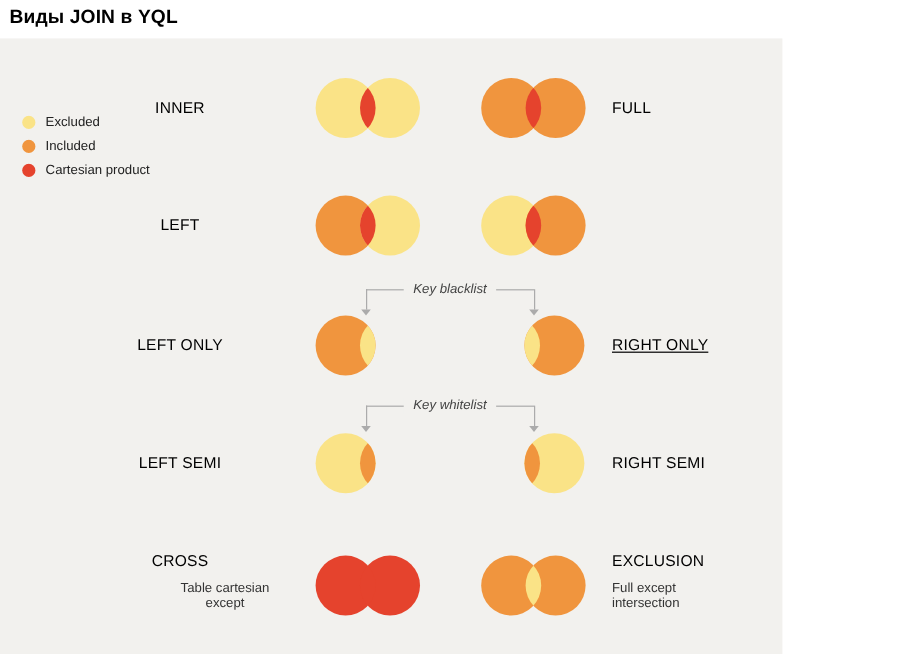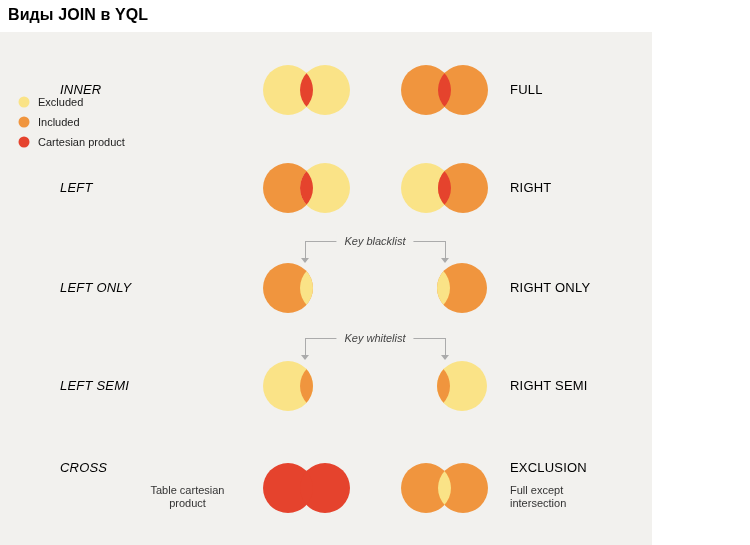--- a/index.html
+++ b/index.html
@@ -3,21 +3,21 @@
 <meta charset="utf-8">
 <style>
   * { margin: 0; padding: 0; box-sizing: border-box; }
   html, body { background: #ffffff; }
   body { font-family: "Liberation Sans", "DejaVu Sans", sans-serif; }
   .page { position: relative; width: 652px; height: 545px; background: #ffffff; overflow: hidden; }
   .canvas { position: absolute; left: 0; top: 32px; width: 750px; height: 513px; background: #F2F1EE; }
   .title { position: absolute; left: 8px; top: 6px; font-size: 16px; font-weight: 700; color: #000; letter-spacing: 0.1px; }
   .abs { position: absolute; }
   .join-label { position: absolute; font-size: 13px; color: #000; line-height: 16px; letter-spacing: 0.2px; }
-  .label-left { left: 60px; width: 180px; text-align: left; font-style: italic; }
+  .label-left { left: 60px; width: 180px; text-align: center; }
   .label-right { left: 510px; width: 180px; text-align: left; }
   .sublabel { position: absolute; font-size: 11px; color: #333; line-height: 13px; }
   .legend { position: absolute; left: 18px; top: 64px; display: flex; flex-direction: column; gap: 8px; }
   .legend-item { display: flex; align-items: center; gap: 8px; font-size: 11px; color: #222; line-height: 12px; }
   .hline { position: absolute; border-top: 1px solid #ABABAB; }
   .vline { position: absolute; border-left: 1px solid #ABABAB; }
   .arrow { position: absolute; width: 0; height: 0; border-left: 4px solid transparent; border-right: 4px solid transparent; border-top: 5px solid #ABABAB; }
   .conn-label { position: absolute; transform: translateX(-50%); background: #F2F1EE; padding: 0 8px; font-size: 11px; color: #444; line-height: 14px; white-space: nowrap; font-style: italic; }
 </style>
 </head>
@@ -87,21 +87,20 @@
     <svg class="abs" style="left:400px; top:130px;" width="90" height="52" viewBox="0 0 90 52">
       <defs>
           <clipPath id="cpRight">
             <circle cx="26" cy="26" r="25"></circle>
           </clipPath>
         </defs>
       <circle cx="26" cy="26" r="25" fill="#FAE387"></circle>
       <circle cx="63" cy="26" r="25" fill="#F0953E"></circle>
       <circle cx="63" cy="26" r="25" clip-path="url(#cpRight)" fill="#E5432D"></circle>
     </svg>
-    <div class="join-label label-right" style="top:148px;">RIGHT</div>
 
     <div class="hline" style="left:305px; top:209px; width:140px;"></div>
     <div class="vline" style="left:305px; top:209px; height:17px;"></div>
     <div class="vline" style="left:445px; top:209px; height:17px;"></div>
     <div class="arrow" style="left:301px; top:226px;"></div>
     <div class="arrow" style="left:441px; top:226px;"></div>
     <div class="conn-label" style="left:375px; top:202px;">Key blacklist</div>
 
     <div class="join-label label-left" style="top:248px;">LEFT ONLY</div>
     <svg class="abs" style="left:262px; top:230px;" width="52" height="52" viewBox="0 0 52 52">
@@ -115,21 +114,21 @@
     </svg>
     <svg class="abs" style="left:436px; top:230px;" width="52" height="52" viewBox="0 0 52 52">
       <defs>
           <clipPath id="cpRO">
             <circle cx="26" cy="26" r="25"></circle>
           </clipPath>
         </defs>
       <circle cx="26" cy="26" r="25" fill="#F0953E"></circle>
       <circle cx="-11" cy="26" r="25" clip-path="url(#cpRO)" fill="#FAE387"></circle>
     </svg>
-    <div class="join-label label-right" style="top:248px;">RIGHT ONLY</div>
+    <div class="join-label label-right" style="top:248px;text-decoration:underline;">RIGHT ONLY</div>
 
     <div class="hline" style="left:305px; top:306px; width:140px;"></div>
     <div class="vline" style="left:305px; top:306px; height:17px;"></div>
     <div class="vline" style="left:445px; top:306px; height:17px;"></div>
     <div class="arrow" style="left:301px; top:323px;"></div>
     <div class="arrow" style="left:441px; top:323px;"></div>
     <div class="conn-label" style="left:375px; top:299px;">Key whitelist</div>
 
     <div class="join-label label-left" style="top:346px;">LEFT SEMI</div>
     <svg class="abs" style="left:262px; top:328px;" width="52" height="52" viewBox="0 0 52 52">
@@ -146,21 +145,21 @@
           <clipPath id="cpRS">
             <circle cx="26" cy="26" r="25"></circle>
           </clipPath>
         </defs>
       <circle cx="26" cy="26" r="25" fill="#FAE387"></circle>
       <circle cx="-11" cy="26" r="25" clip-path="url(#cpRS)" fill="#F0953E"></circle>
     </svg>
     <div class="join-label label-left" style="top:428px;">CROSS</div>
 
     <div class="join-label label-right" style="top:346px;">RIGHT SEMI</div>
-    <div class="sublabel" style="left:135px; top:452px; width:105px; text-align:center;">Table cartesian product</div>
+    <div class="sublabel" style="left:135px; top:452px; width:105px; text-align:center;">Table cartesian except</div>
     <svg class="abs" style="left:262px; top:430px;" width="90" height="52" viewBox="0 0 90 52">
       <defs>
           <clipPath id="cpCross">
             <circle cx="26" cy="26" r="25"></circle>
           </clipPath>
         </defs>
       <circle cx="26" cy="26" r="25" fill="#E5432D"></circle>
       <circle cx="63" cy="26" r="25" fill="#E5432D"></circle>
       <circle cx="63" cy="26" r="25" clip-path="url(#cpCross)" fill="#E5432D"></circle>
     </svg>

